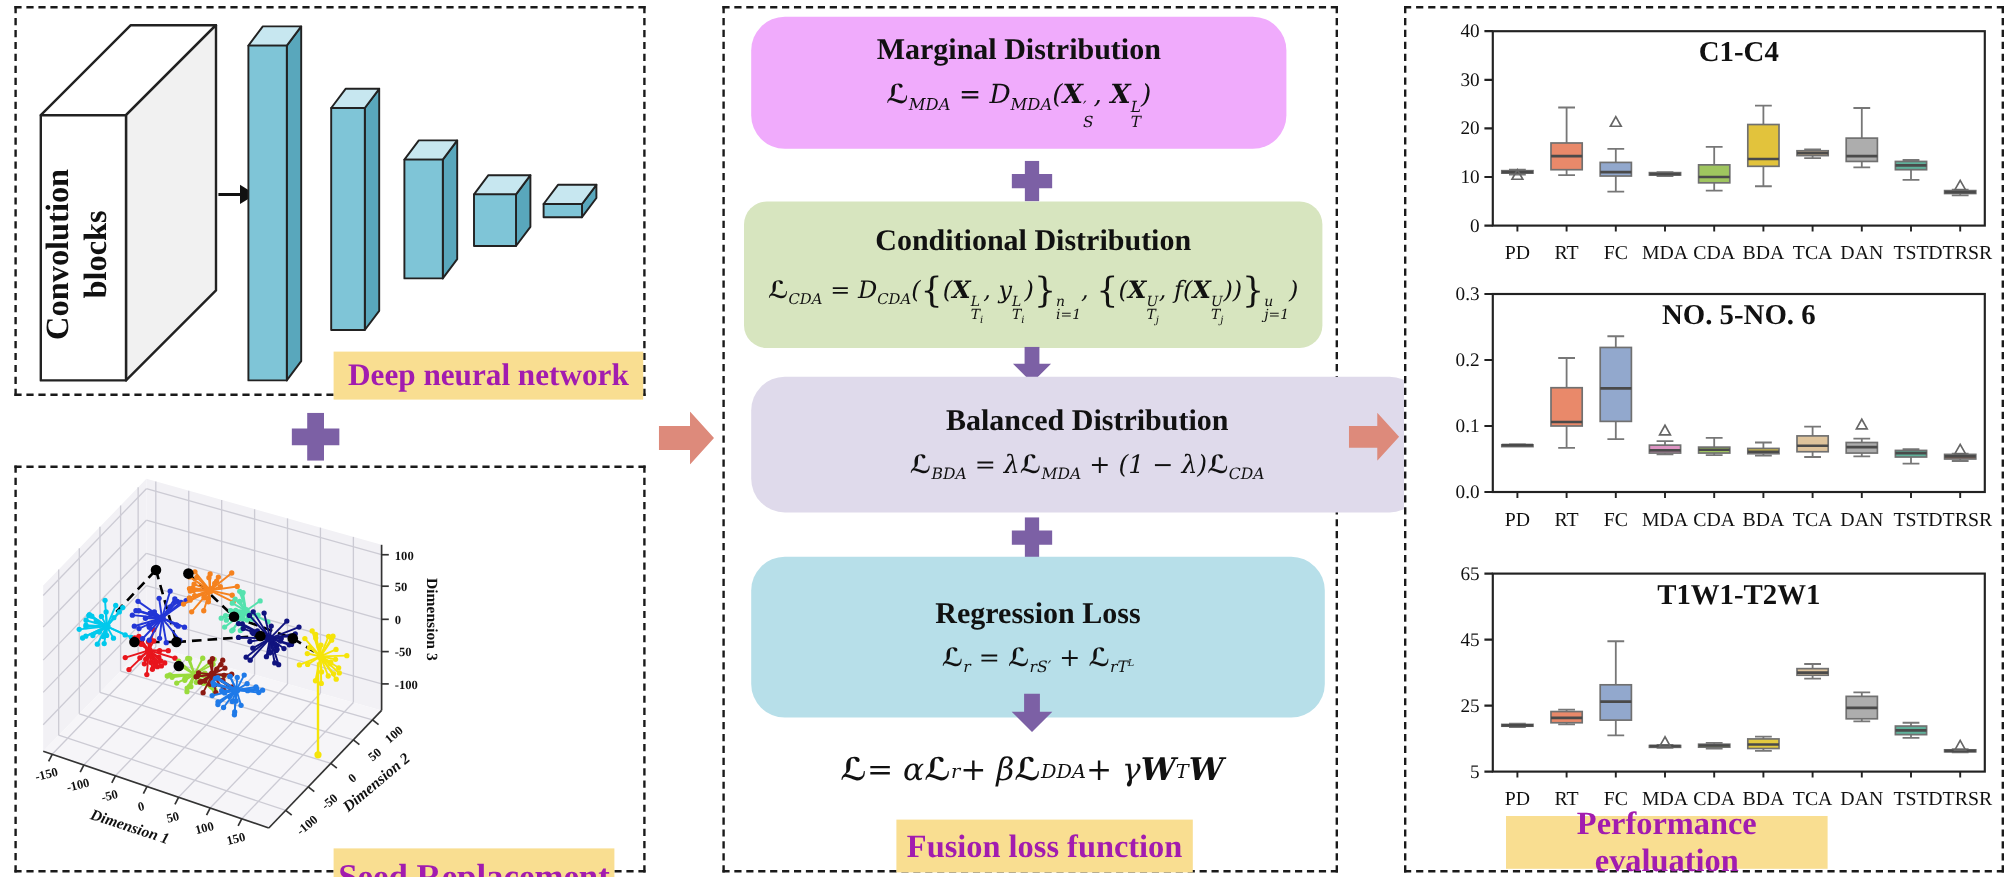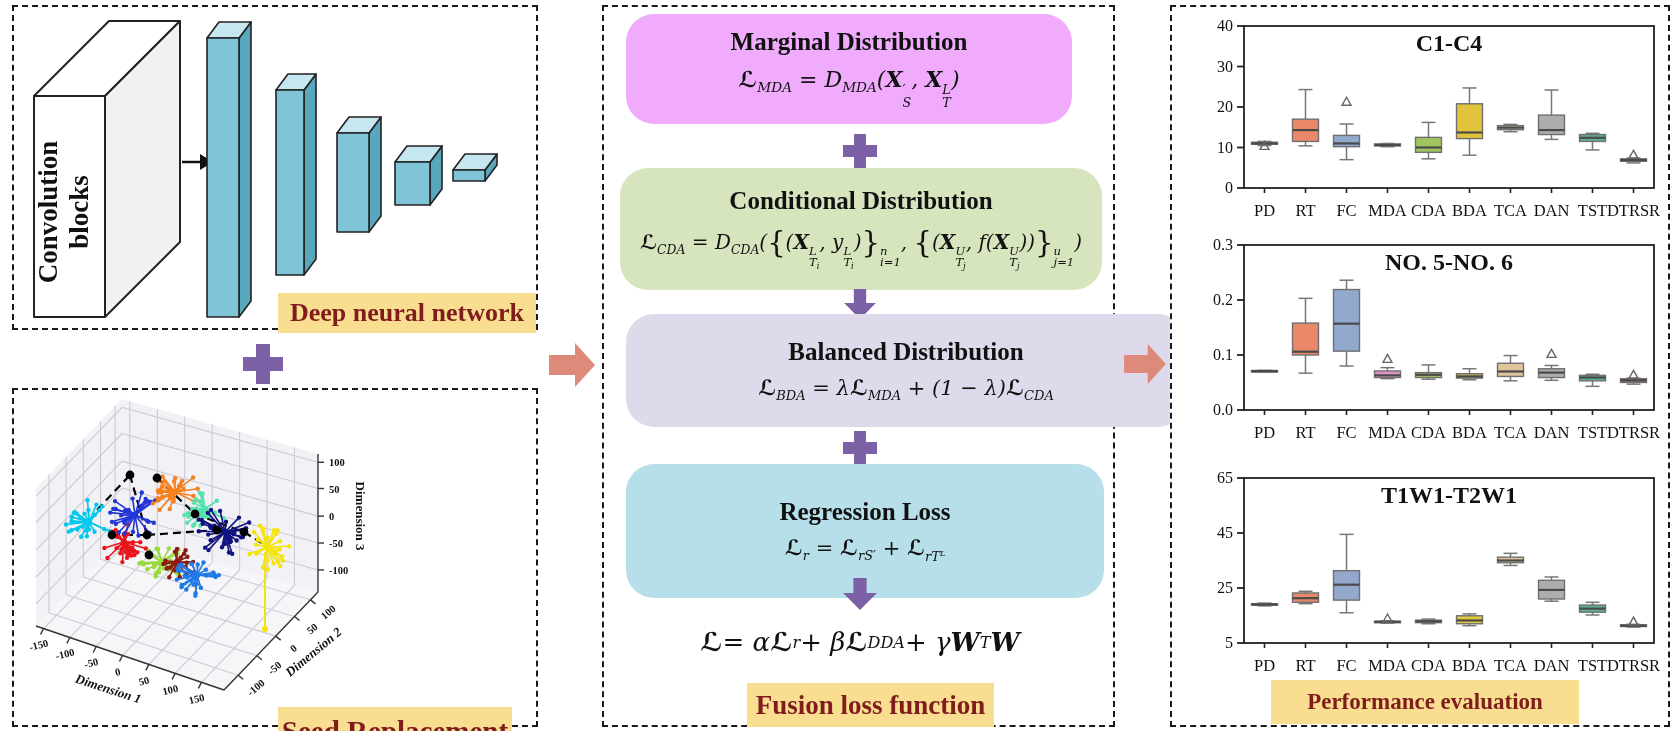--- a/index.html
+++ b/index.html
@@ -5,25 +5,25 @@
   html,body{margin:0;padding:0;background:#fff;}
   .stage{position:relative;width:1675px;height:731px;background:#fff;overflow:hidden;
          font-family:"Liberation Serif",serif;}
   .panel{position:absolute;border:2.5px dashed #1a1a1a;box-sizing:border-box;background:#fff;}
   #p-dnn{left:12px;top:5px;width:526px;height:325px;}
   #p-seed{left:12px;top:388px;width:526px;height:339px;}
   #p-mid{left:602px;top:5px;width:513px;height:722px;}
   #p-right{left:1170px;top:5px;width:500px;height:722px;}
   .glyph{position:absolute;}
   .ylabel{position:absolute;display:flex;align-items:center;justify-content:center;
-          font-weight:bold;color:#7f1d1d;text-align:center;}
+          font-weight:bold;color:#a21caf;text-align:center;}
   .dnn-label{left:264px;top:286px;width:258px;height:40px;font-size:26px;}
   .seed-label{left:264px;top:287px;width:234px;height:48px;font-size:29px;}
   .fusion-label{left:143px;top:676px;width:247px;height:44px;font-size:27px;}
-  .perf-label{left:99px;top:673px;width:308px;height:44px;font-size:23px;}
+  .perf-label{left:83px;top:673px;width:268px;height:44px;font-size:27px;}
   .fbox{position:absolute;border-radius:28px;display:flex;flex-direction:column;
         align-items:center;justify-content:center;gap:10px;box-sizing:border-box;padding:6px 8px;}
   .fbox h3{margin:0;font-size:25px;font-weight:bold;color:#111;}
   .formula{font-family:"DejaVu Serif","DejaVu Sans",serif;font-style:italic;color:#111;
            white-space:nowrap;}
   .formula b, .final-formula b{font-weight:bold;}
   .formula sub,.final-formula sub{font-size:0.62em;font-style:italic;}
   .formula sup,.final-formula sup{font-size:0.62em;font-style:italic;}
   .scr{font-family:"DejaVu Sans","DejaVu Serif",sans-serif;font-style:italic;font-weight:bold;}
   .stk{display:inline-flex;flex-direction:column;align-items:flex-start;
@@ -720,21 +720,21 @@
             <span>′</span>
             <span>S</span>
           </span>, <b>X</b><span class="stk">
             <span>L</span>
             <span>T</span>
           </span>)</div>
     </div>
     <svg class="glyph" style="left:239px;top:127px;" width="34" height="34" viewBox="0 0 40 40">
       <polygon points="13,0 27,0 27,13 40,13 40,27 27,27 27,40 13,40 13,27 0,27 0,13 13,13" fill="#7C60A5"></polygon>
     </svg>
-    <div class="fbox" style="left: 16px; top: 161px; width: 482px; height: 122px; background: rgb(215, 229, 191);">
+    <div class="fbox" style="left: 16px; top: 161px; width: 482px; height: 122px; background: rgb(215, 229, 191); border-radius: 19px;">
       <h3>Conditional Distribution</h3>
       <div class="formula" style="font-size:20px;"><span class="scr">ℒ</span><sub>CDA</sub> = D<sub>CDA</sub>(<span class="big">{</span>(<b>X</b><span class="stk">
             <span>L</span>
             <span>T<sub>i</sub></span>
           </span>, y<span class="stk">
             <span>L</span>
             <span>T<sub>i</sub></span>
           </span>)<span class="big">}</span><span class="stk">
             <span>n</span>
             <span>i=1</span>

